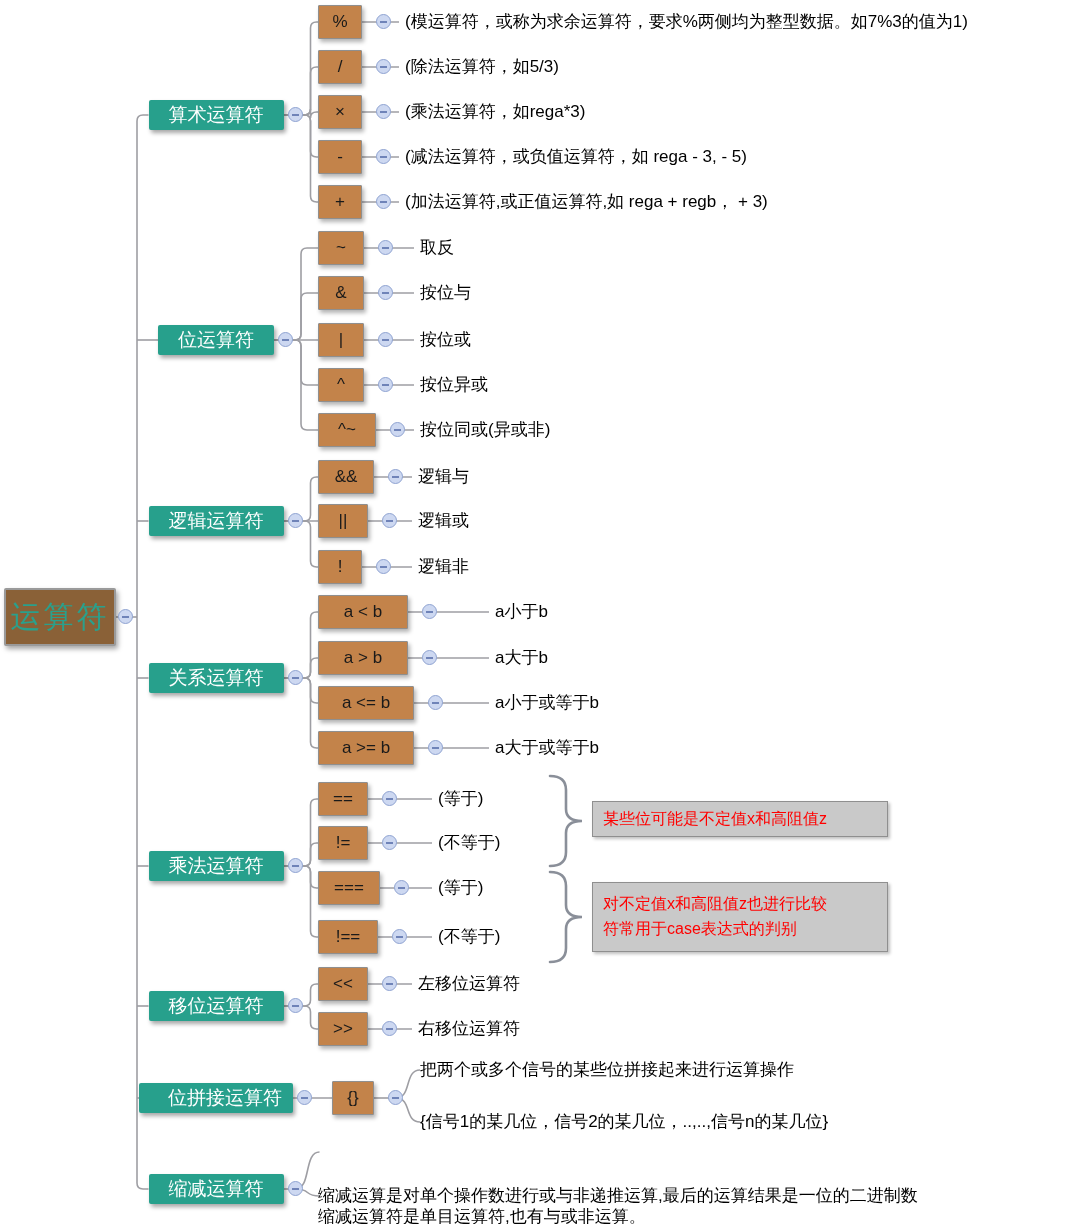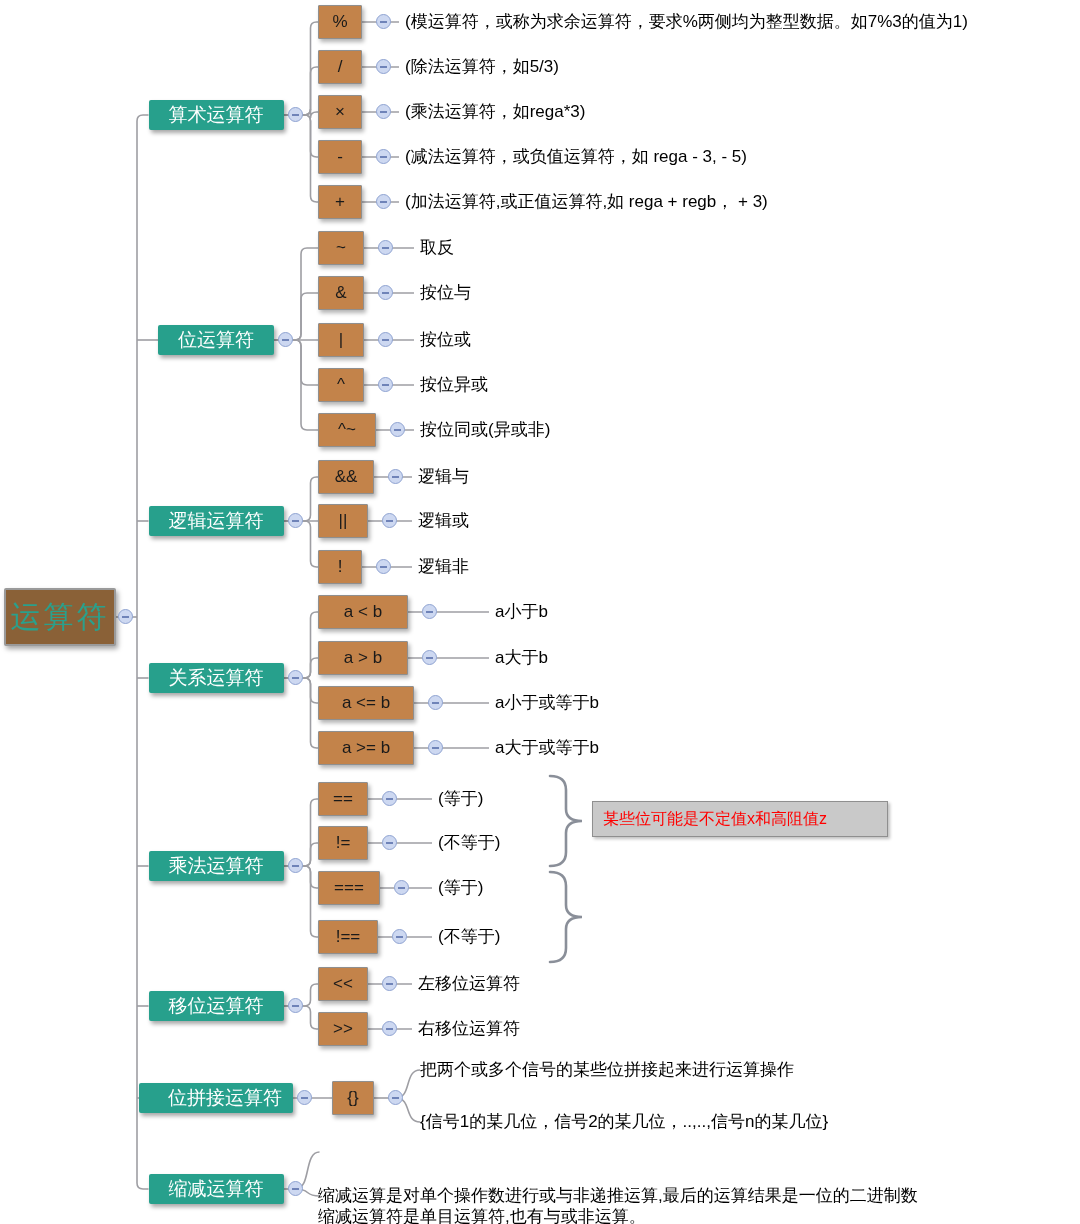--- a/index.html
+++ b/index.html
@@ -167,20 +167,22 @@
     <div class="box op-box" style="left: 318px; top: 826px; width: 50px; height: 34px;">!=</div>
     <div class="circle" style="left: 382px; top: 835px;"></div>
     <div class="desc" style="left: 438px; top: 830px;">(不等于)</div>
     <div class="box op-box" style="left: 318px; top: 871px; width: 62px; height: 34px;">===</div>
     <div class="circle" style="left: 394px; top: 880px;"></div>
     <div class="desc" style="left: 438px; top: 875px;">(等于)</div>
     <div class="box op-box" style="left: 318px; top: 920px; width: 60px; height: 34px;">!==</div>
     <div class="circle" style="left: 392px; top: 929px;"></div>
     <div class="desc" style="left: 438px; top: 924px;">(不等于)</div>
     <div class="note" style="left: 592px; top: 801px; width: 296px; height: 36px;">某些位可能是不定值x和高阻值z</div>
+    <div class="note" style="left: 592px; top: 882px; width: 296px; height: 70px;">对不定值x和高阻值z也进行比较
+符常用于case表达式的判别</div>
     <div class="box branch-box" style="left: 148.5px; top: 991px; width: 135px; height: 30px;">移位运算符</div>
     <div class="circle" style="left: 287.5px; top: 998px;"></div>
     <div class="box op-box" style="left: 318px; top: 967px; width: 50px; height: 34px;">&lt;&lt;</div>
     <div class="circle" style="left: 382px; top: 976px;"></div>
     <div class="desc" style="left: 418px; top: 971px;">左移位运算符</div>
     <div class="box op-box" style="left: 318px; top: 1012px; width: 50px; height: 34px;">&gt;&gt;</div>
     <div class="circle" style="left: 382px; top: 1021px;"></div>
     <div class="desc" style="left: 418px; top: 1016px;">右移位运算符</div>
     <div class="box branch-box" style="left: 139px; top: 1083px; width: 154px; height: 30px; padding-left: 18px;">位拼接运算符</div>
     <div class="circle" style="left: 297px; top: 1090px;"></div>

